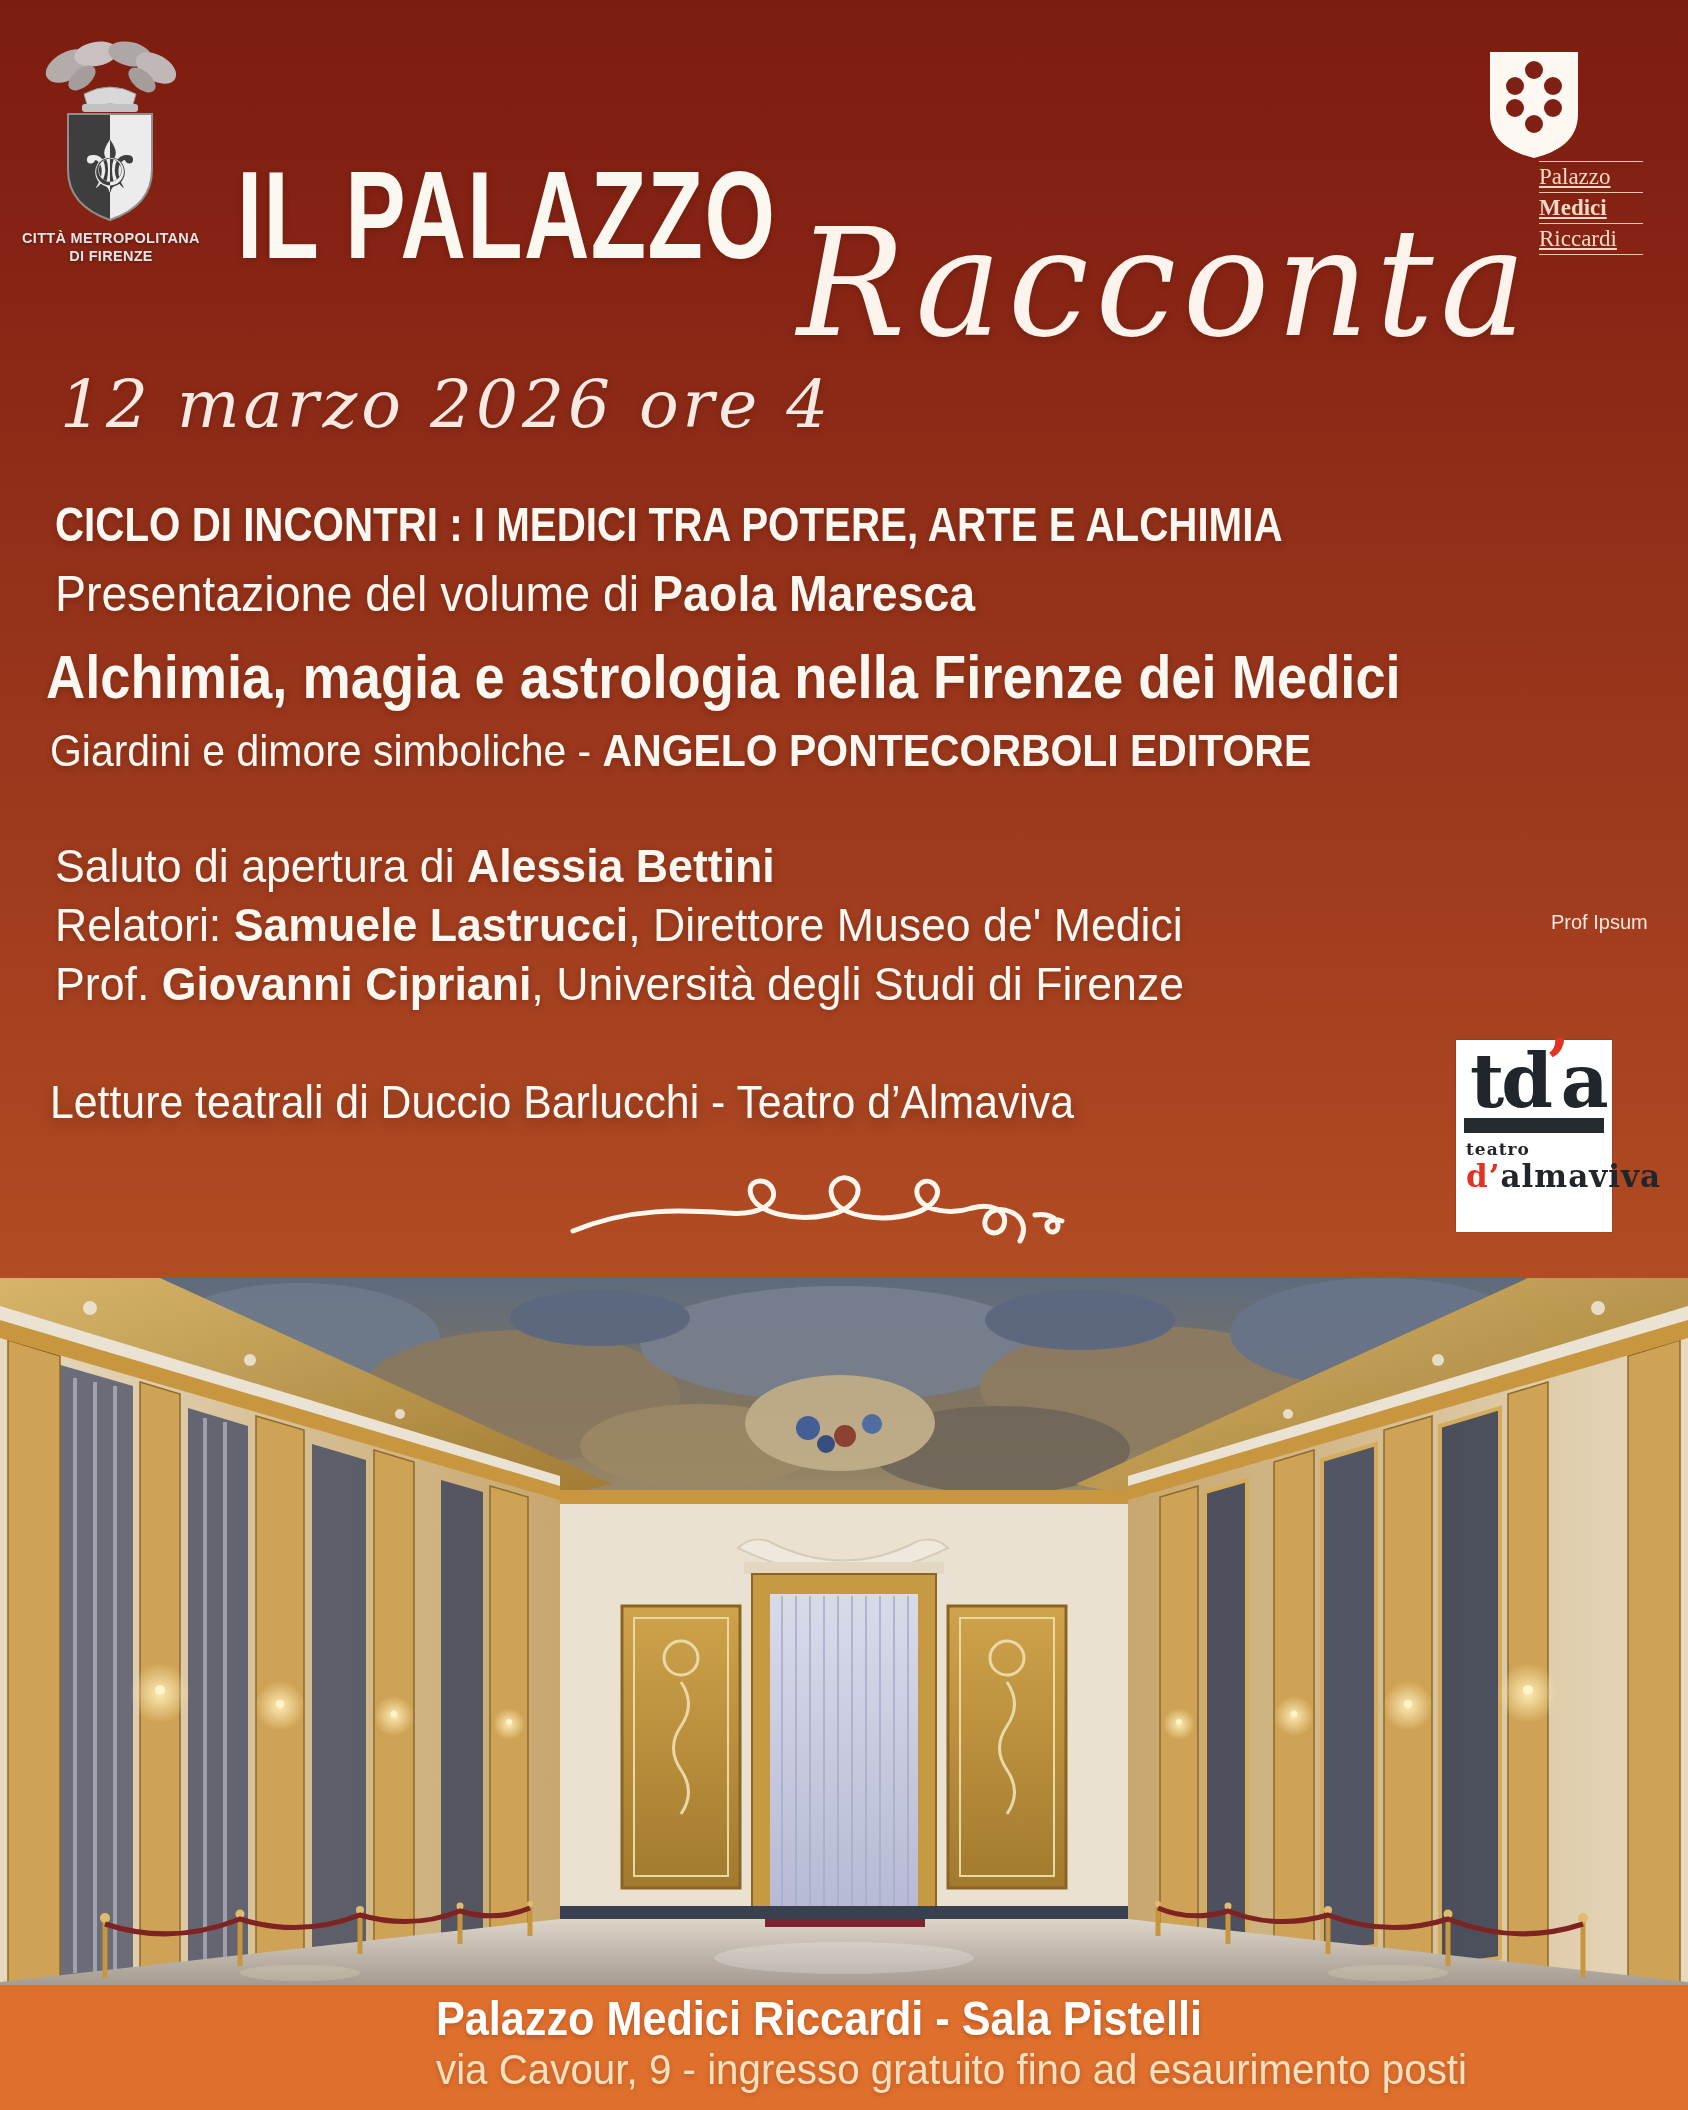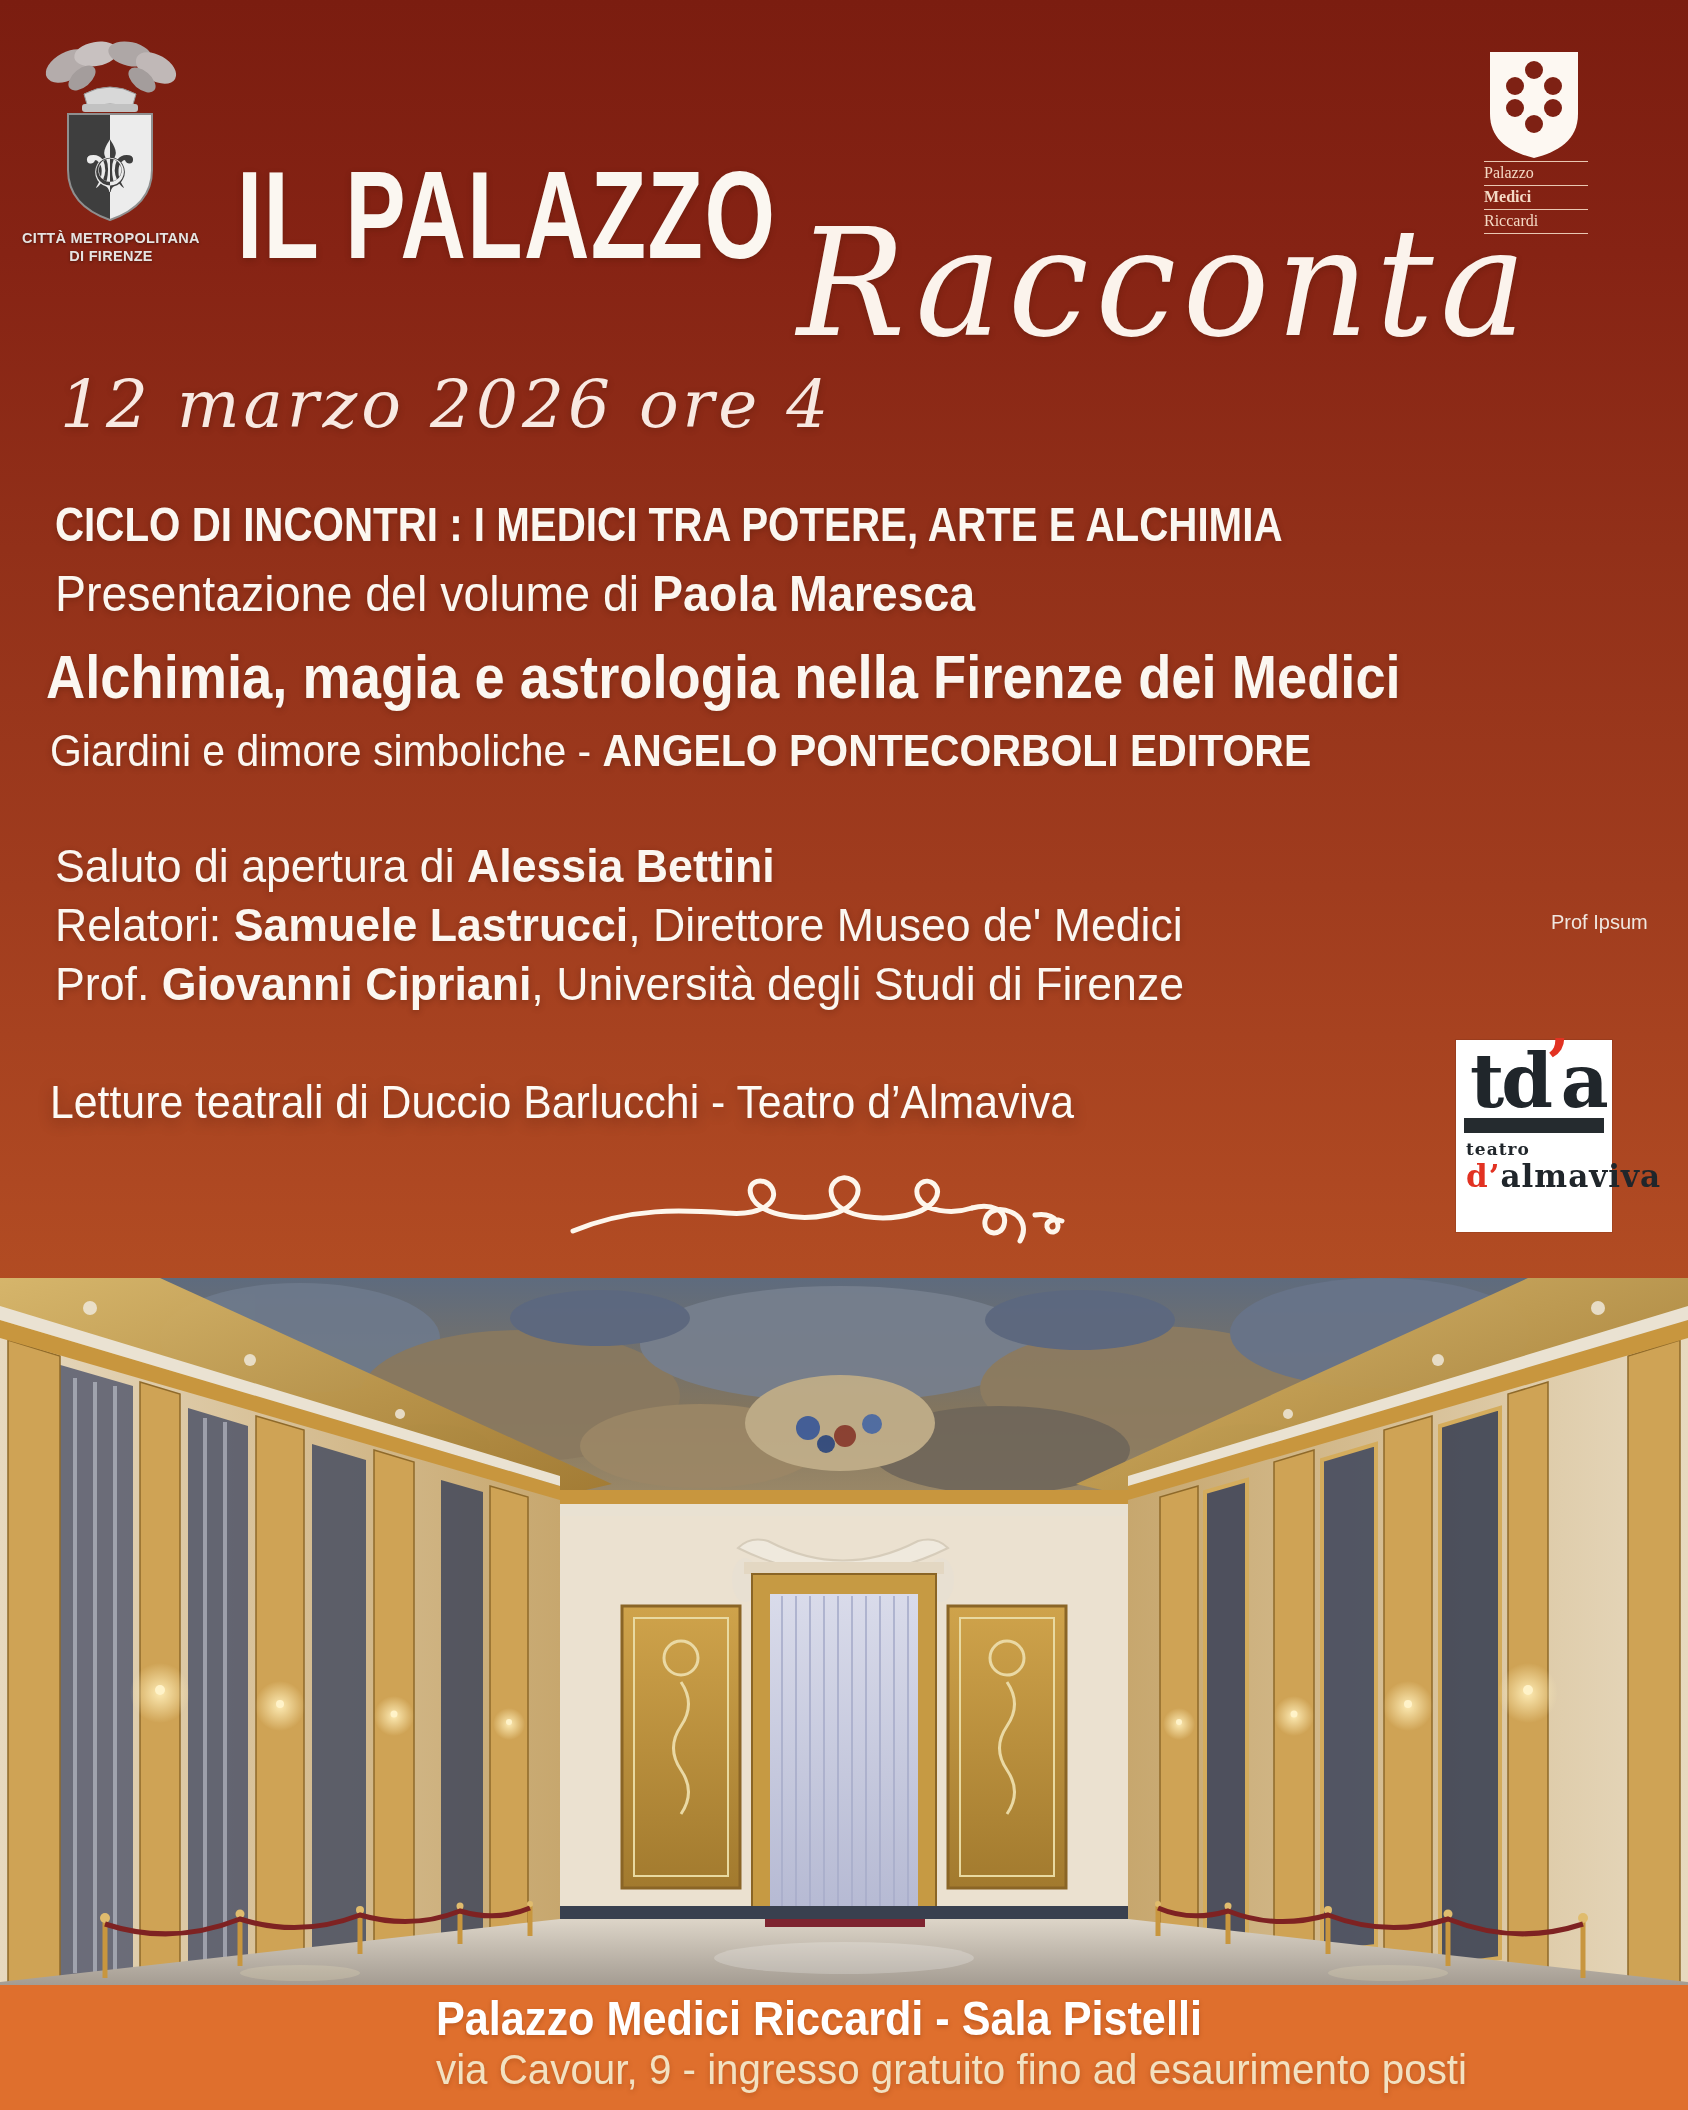--- a/index.html
+++ b/index.html
@@ -8,22 +8,22 @@
     font-family:"Liberation Sans",sans-serif;
     background:linear-gradient(180deg,#7b1d10 0%,#862314 12%,#923019 26%,#a03c1e 42%,#ae4822 56%,#b95324 70%,#c25d27 84%,#c66329 100%);
   }
   .abs{position:absolute;}
   .ln{white-space:nowrap;color:#fbf7f1;text-shadow:0 2px 7px rgba(70,20,5,.33);
       transform-origin:left top;display:inline-block;line-height:1.05;}
   .bd{font-weight:700;}
   
   .org-label{left:18px;top:230px;width:186px;text-align:center;color:#e6e4e2;
     font-weight:700;font-size:14.5px;line-height:1.22;letter-spacing:.3px;text-shadow:0 1px 3px rgba(0,0,0,.4);}
-  .pmr-text{left:1484px;top:161px;width:104px;font-family:"Liberation Serif",serif;
-    color:#f4d9c4;font-size:16px;line-height:1;}
+  .pmr-text{left:1539px;top:161px;width:104px;font-family:"Liberation Serif",serif;
+    color:#f4d9c4;font-size:23px;line-height:1;text-decoration:underline;}
   .pmr-text .w{display:block;padding:3px 0 4px 0;border-bottom:1.5px solid rgba(244,217,196,.9);}
   .pmr-text .w:first-child{border-top:1.5px solid rgba(244,217,196,.9);}
   .pmr-text .w.m{font-weight:700;}
   
   .title-main{left:237px;top:150px;font-size:124px;font-weight:700;letter-spacing:2px;
     transform:scaleX(.73);}
   .title-script{left:797px;top:205px;font-family:"DejaVu Serif",serif;font-style:italic;
     font-size:150px;letter-spacing:7px;color:#fbf3ec;transform:scaleX(.96);}
   .date-line{left:60px;top:370px;font-family:"DejaVu Serif",serif;font-style:italic;
     font-size:66px;letter-spacing:4px;color:#f8e9e2;}

